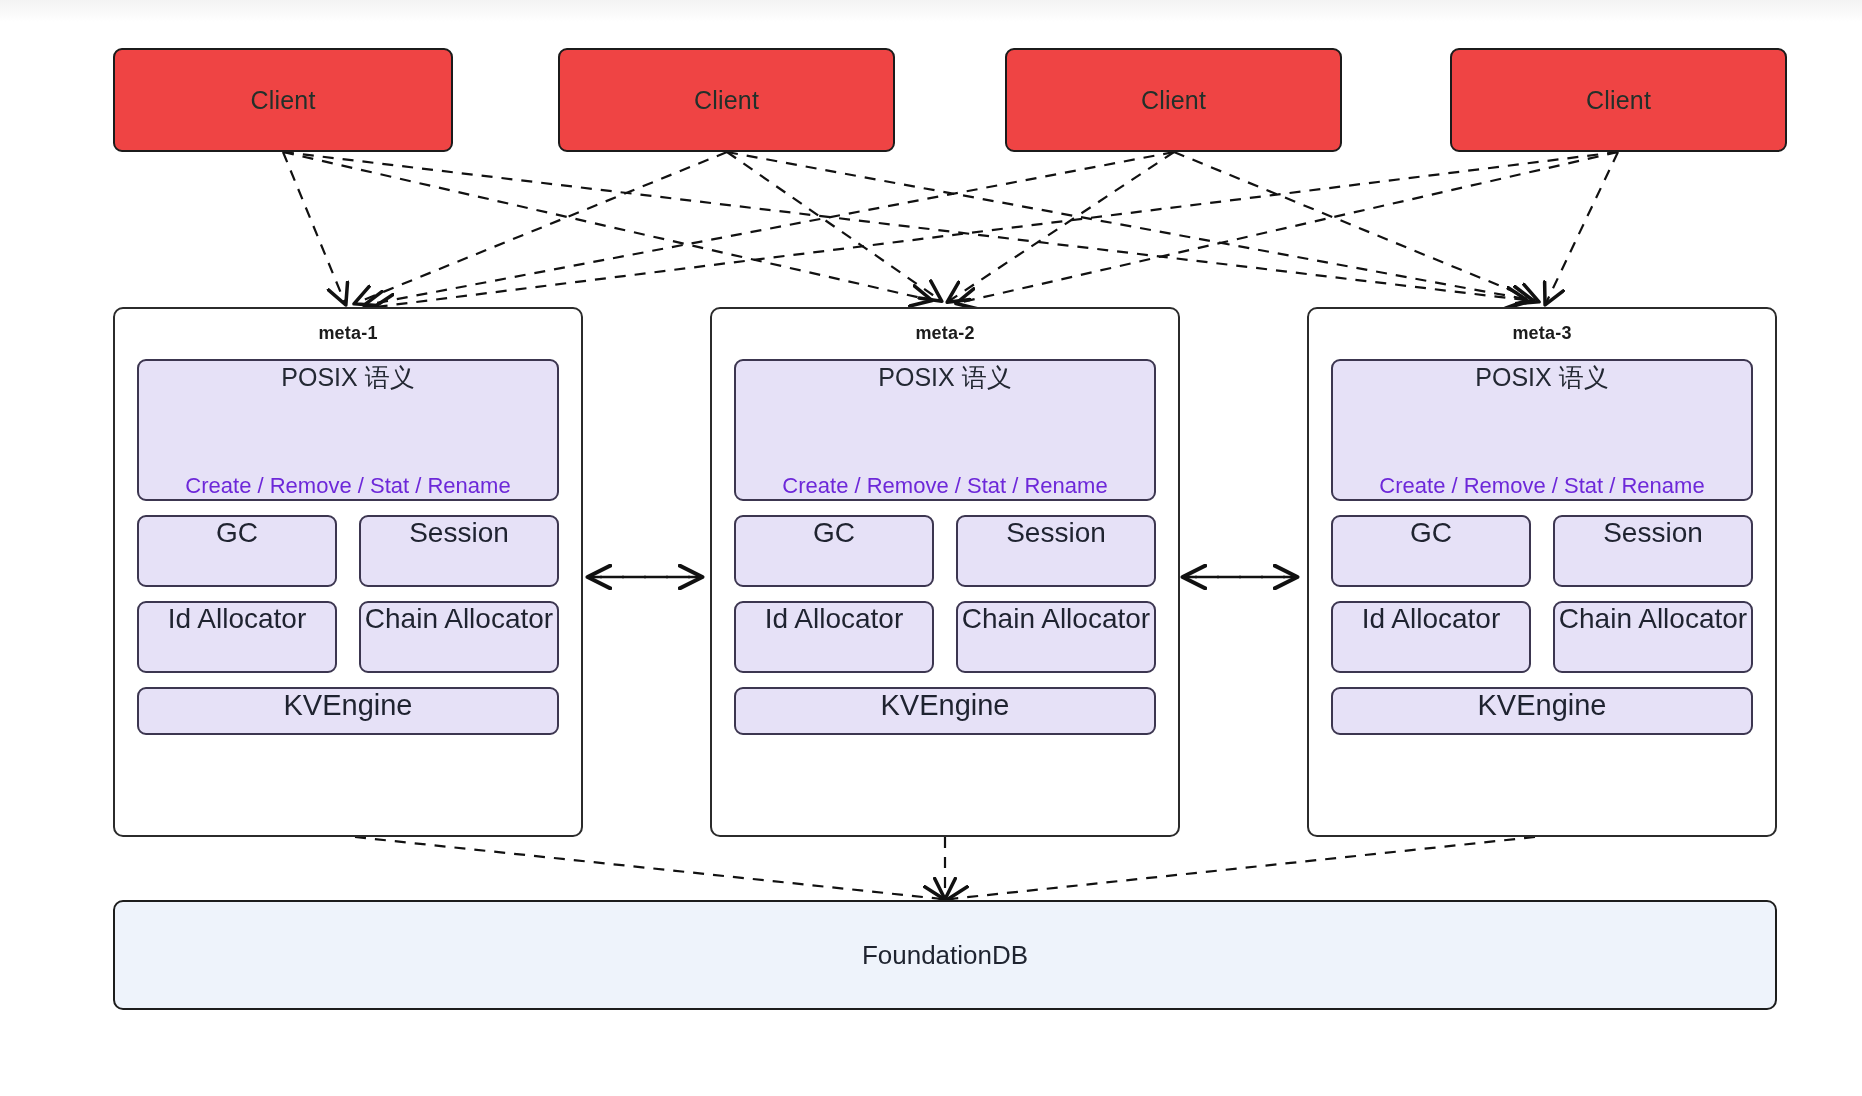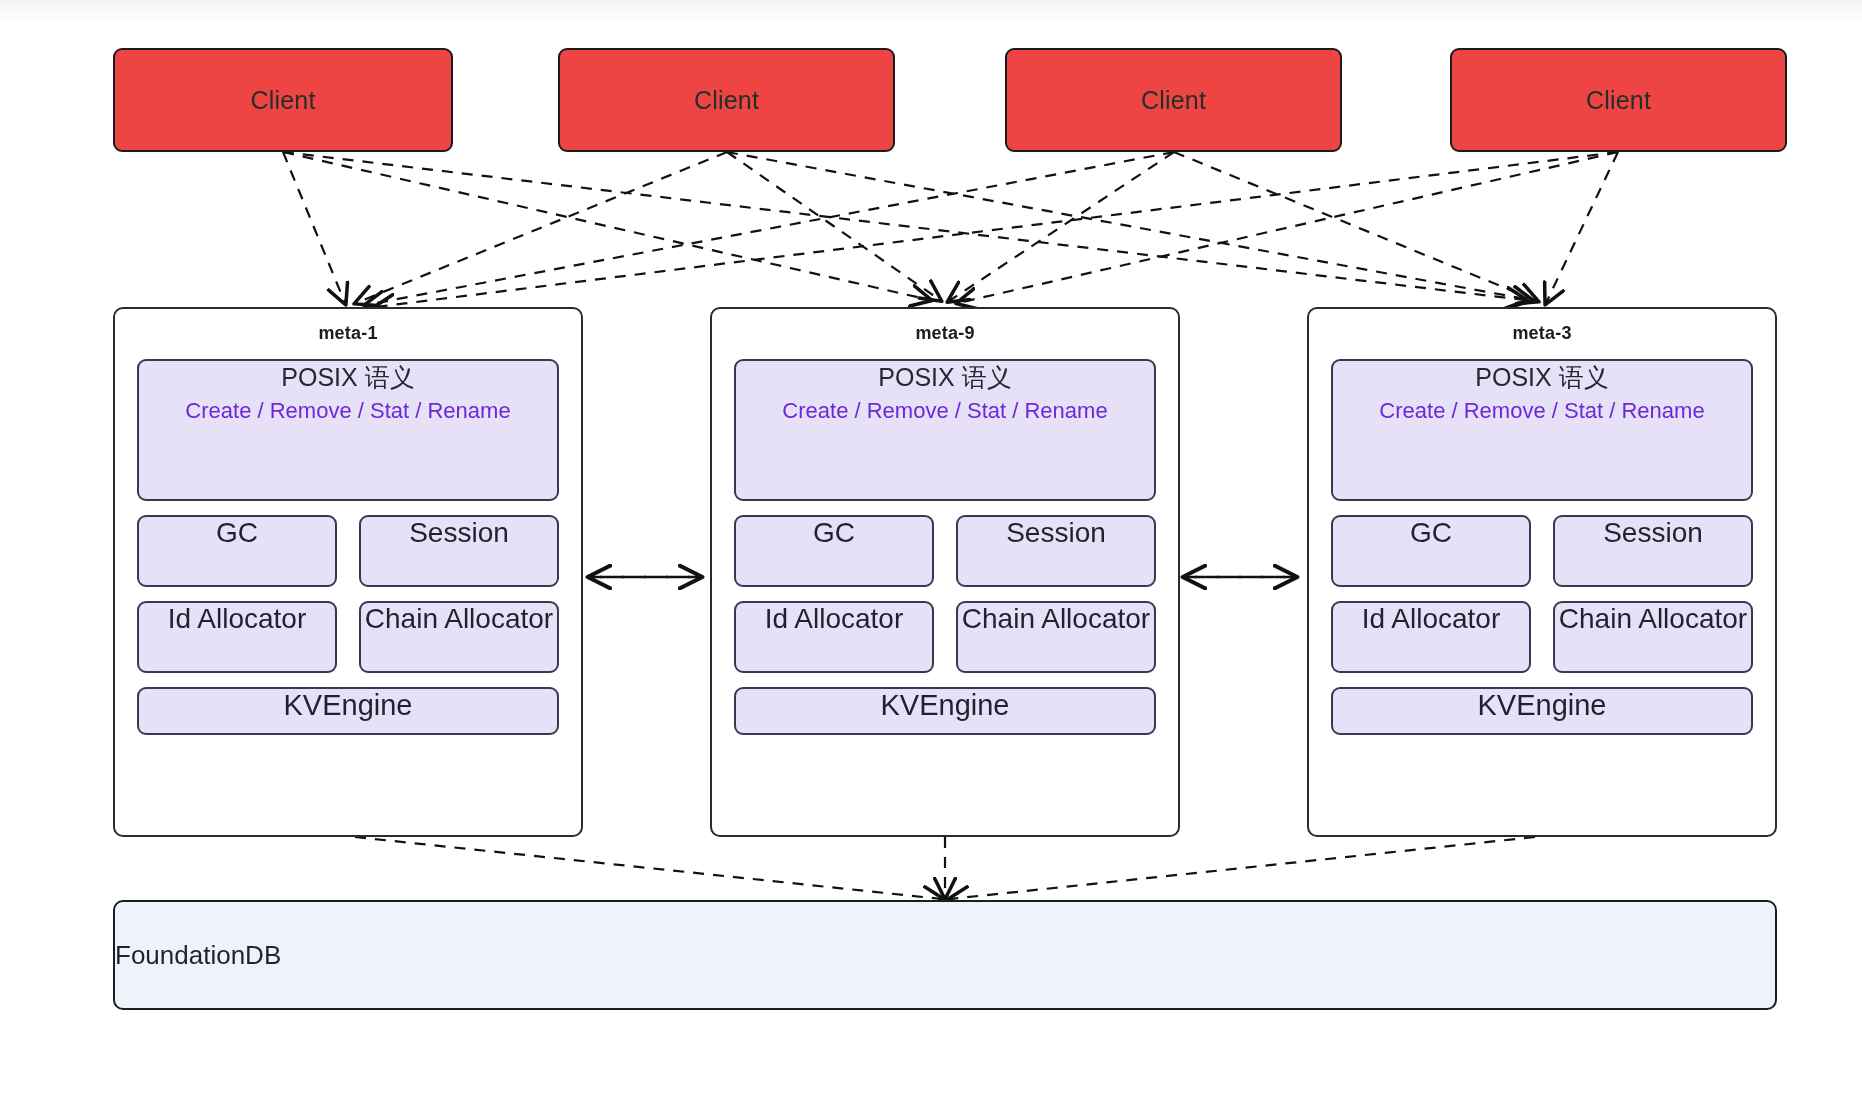--- a/index.html
+++ b/index.html
@@ -55,40 +55,40 @@
   .meta-inner {
     position: absolute;
     left: 22px; right: 22px; top: 50px; bottom: 22px;
     display: flex; flex-direction: column; gap: 14px;
   }
   .pbox {
     background: #e6e1f7;
     border: 2.1px solid #3c3650;
     border-radius: 9px;
     display: flex; flex-direction: column;
-    align-items: center; justify-content: flex-start;
+    align-items: center; justify-content: space-between;
     color: #1f2330;
   }
   .posix {
     height: 142px;
     gap: 4px;
   }
   .posix .t1 { font-size: 25px; color: #232833; }
   .posix .t2 { font-size: 22px; color: #6d28d9; }
   .pair { display: flex; gap: 22px; }
   .pair .pbox { flex: 1; height: 72px; font-size: 28px; }
   .kve { height: 48px; font-size: 29px; }
 
   
   .fdb {
     position: absolute;
     background: #eef3fb;
     border: 2.3px solid #1d1d1d;
     border-radius: 10px;
-    display: flex; align-items: center; 
+    display: flex; align-items: center; justify-content: center;
     z-index: 3;
   }
   .fdb-label { font-size: 26px; color: #1f2430; }
 </style>
 </head>
 <body>
 
 <div id="canvas">
 
   <div class="topband"></div>
@@ -162,21 +162,21 @@
       </div>
       <div class="pair">
         <div class="pbox">Id Allocator</div>
         <div class="pbox">Chain Allocator</div>
       </div>
       <div class="pbox kve">KVEngine</div>
     </div>
   </div>
 
   <div class="meta-panel" style="left:710px; top:307px; width:470px; height:530px;">
-    <div class="meta-title">meta-9</div>
+    <div class="meta-title">meta-2</div>
     <div class="meta-inner">
       <div class="pbox posix">
         <span class="t1">POSIX 语义</span>
         <span class="t2">Create / Remove / Stat / Rename</span>
       </div>
       <div class="pair">
         <div class="pbox">GC</div>
         <div class="pbox">Session</div>
       </div>
       <div class="pair">

